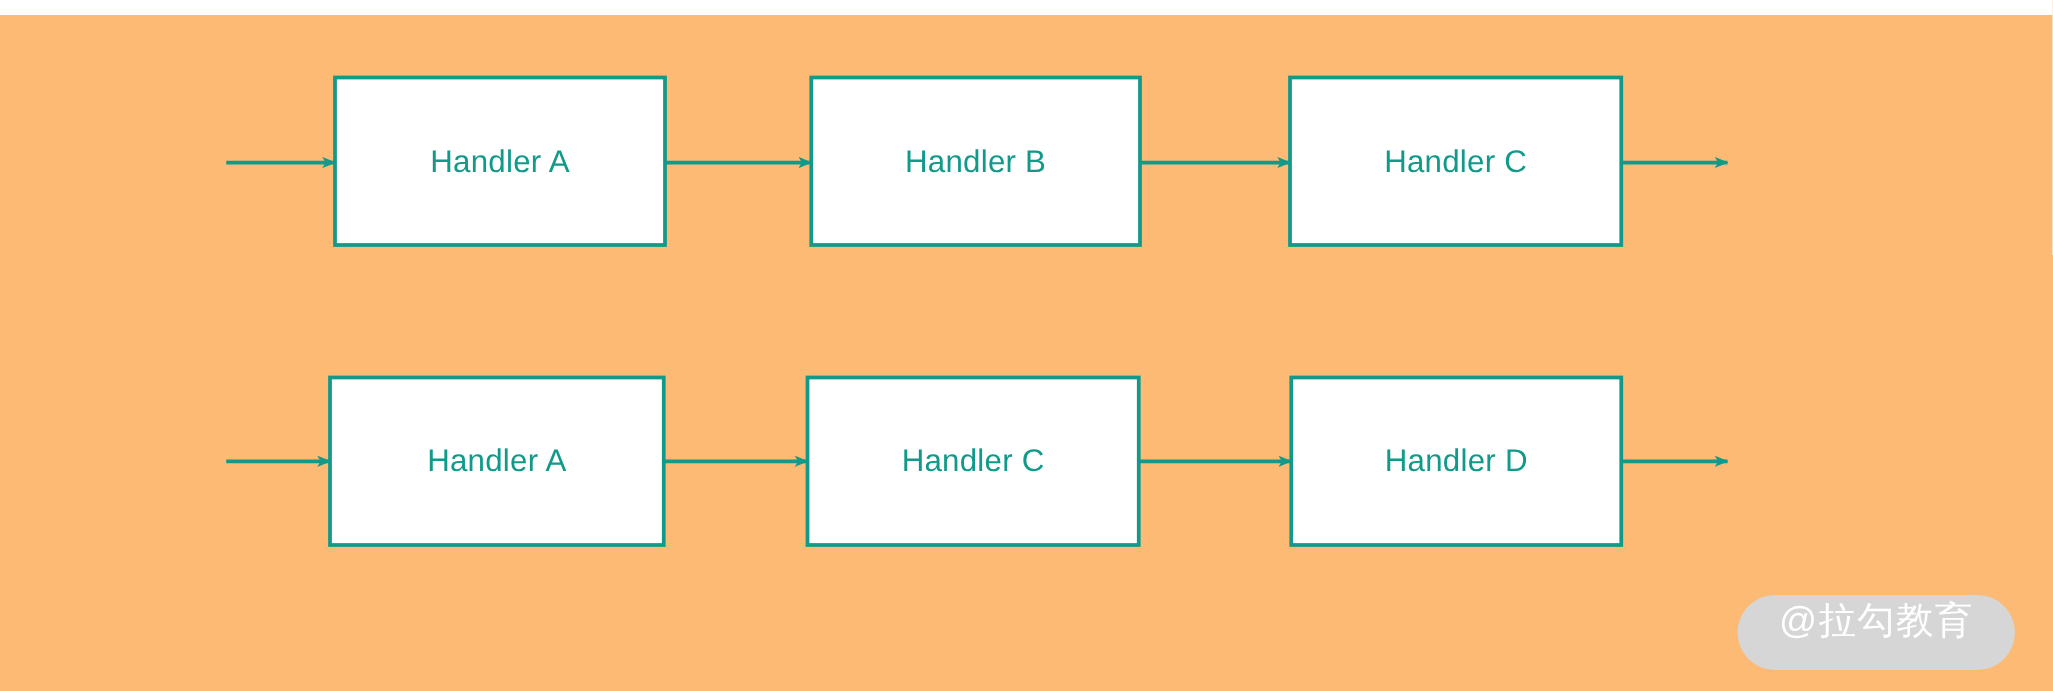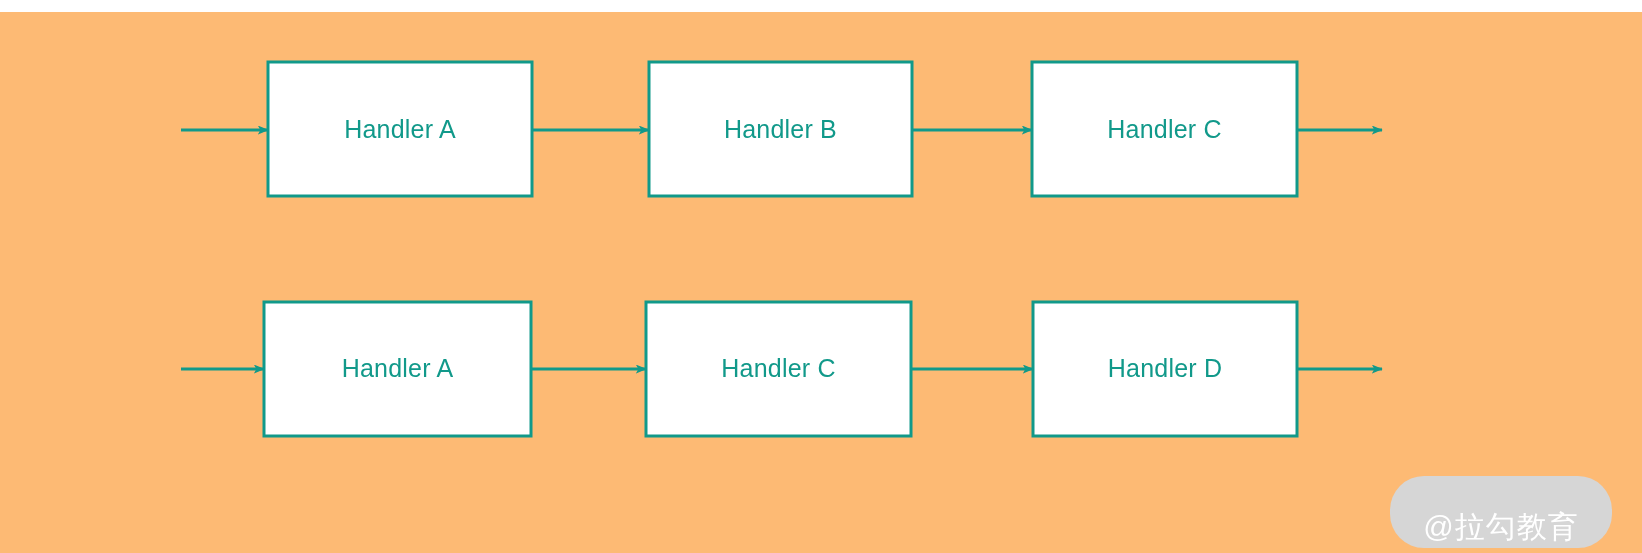--- a/index.html
+++ b/index.html
@@ -45,32 +45,32 @@
     stroke-width: 3;
     fill: none;
   }
   .arrow-head {
     fill: #11998a;
     stroke: none;
   }
   .watermark {
     position: absolute;
     display: flex;
-    align-items: flex-end;
+    align-items: flex-start;
     justify-content: center;
     background: #d6d6d6;
     border-radius: 34px;
     color: #ffffff;
     font-family: "Liberation Sans", sans-serif;
     font-size: 30px;
     letter-spacing: 1px;
     left: 1390px;
     top: 464px;
     width: 222px;
-    height: 72px;
+    height: 60px;
     user-select: none;
   }
 </style>
 </head>
 <body>
 
 <div id="canvas">
 
   <svg id="diagram-svg" viewBox="0 0 1642 553">
     <defs>

